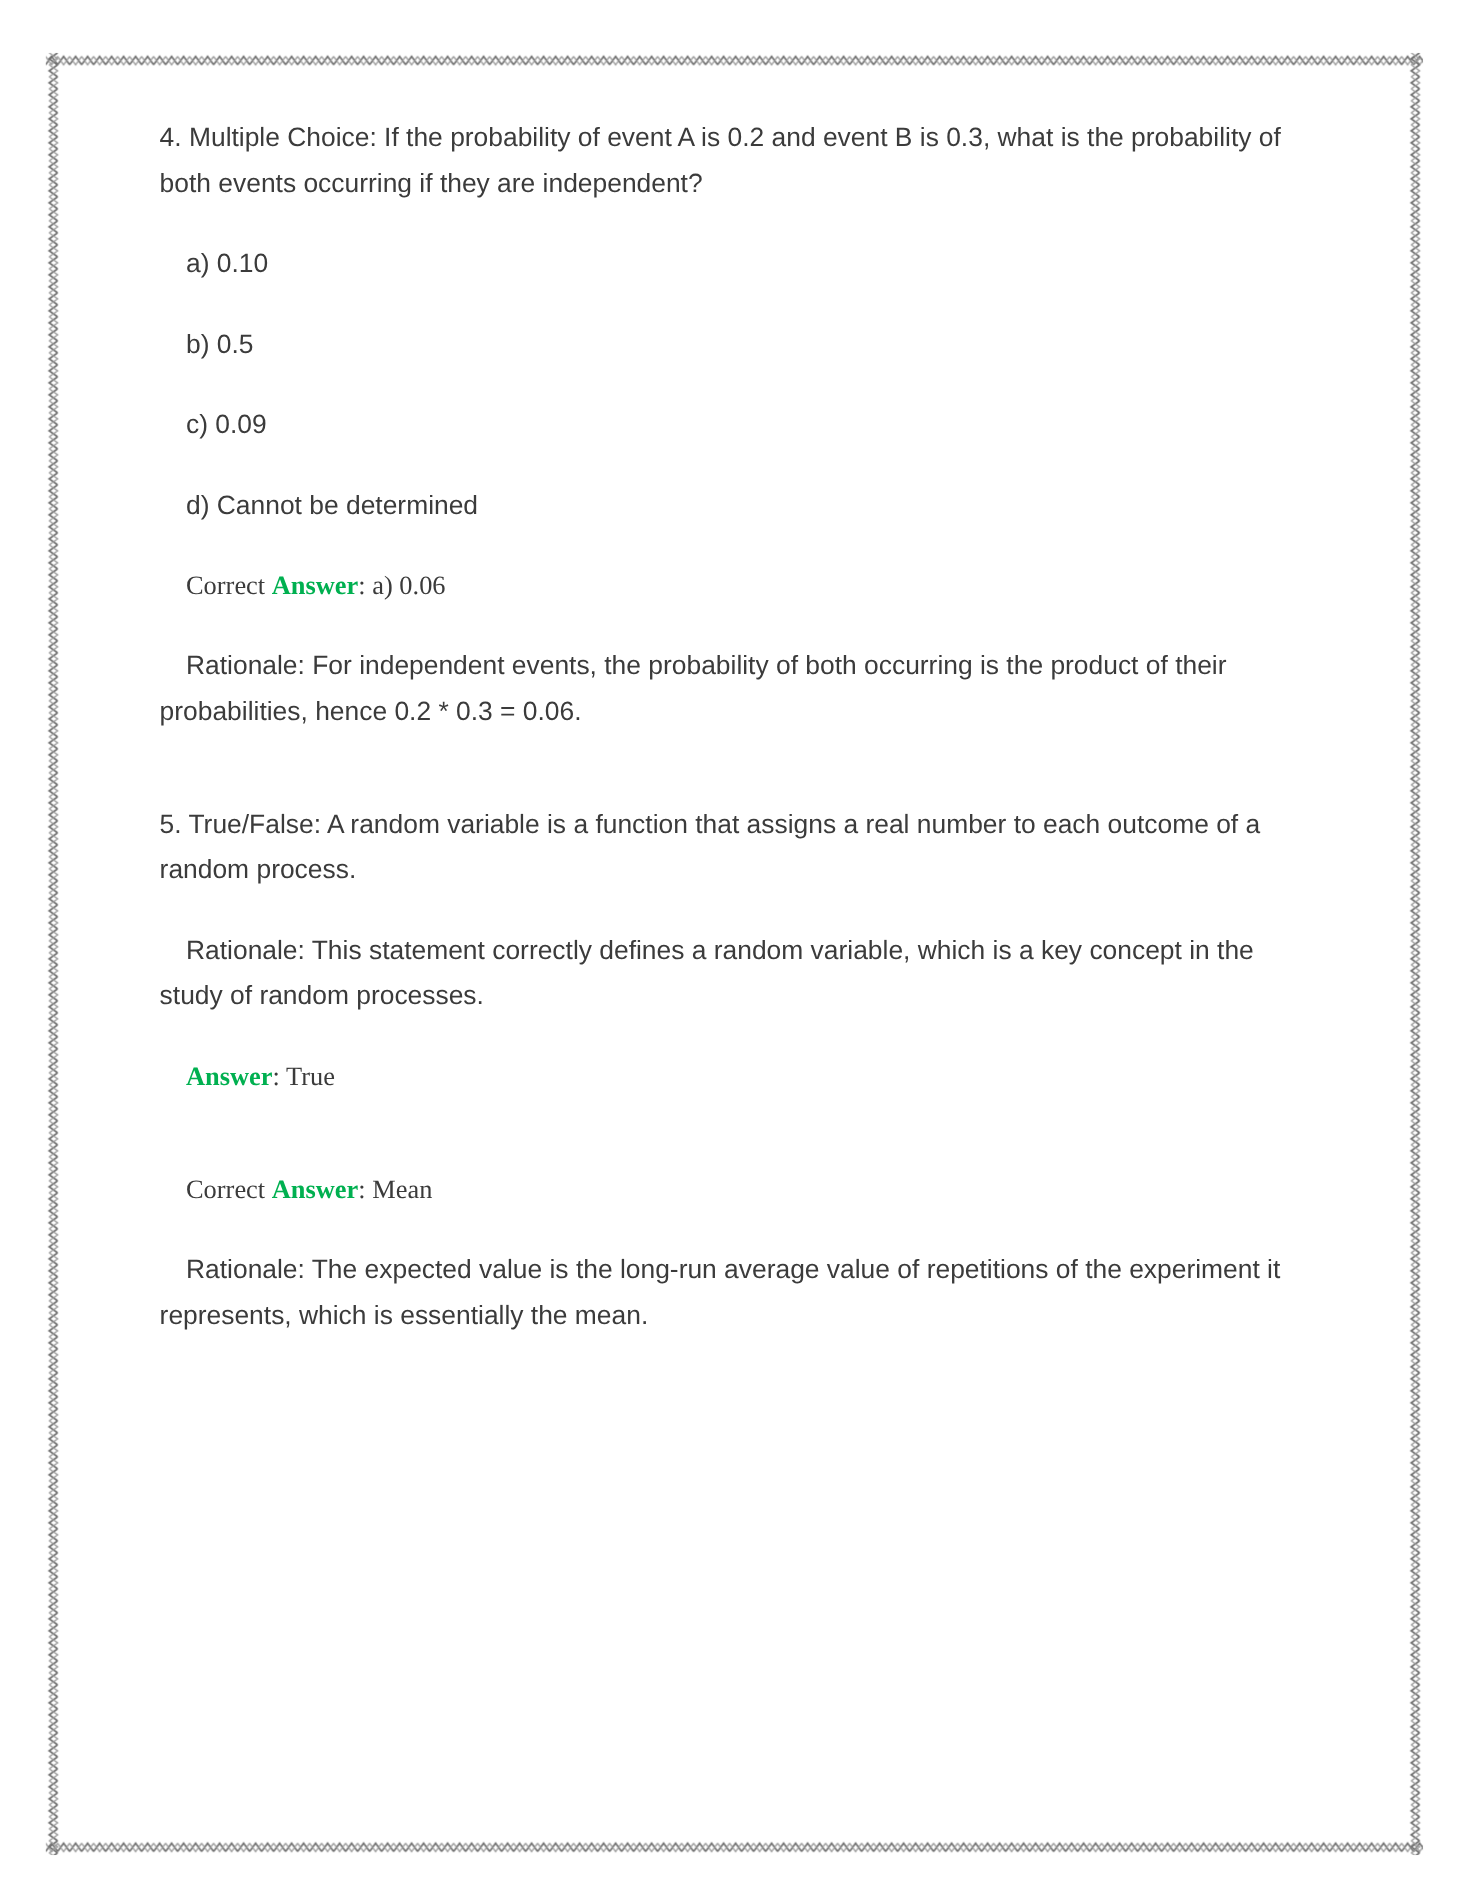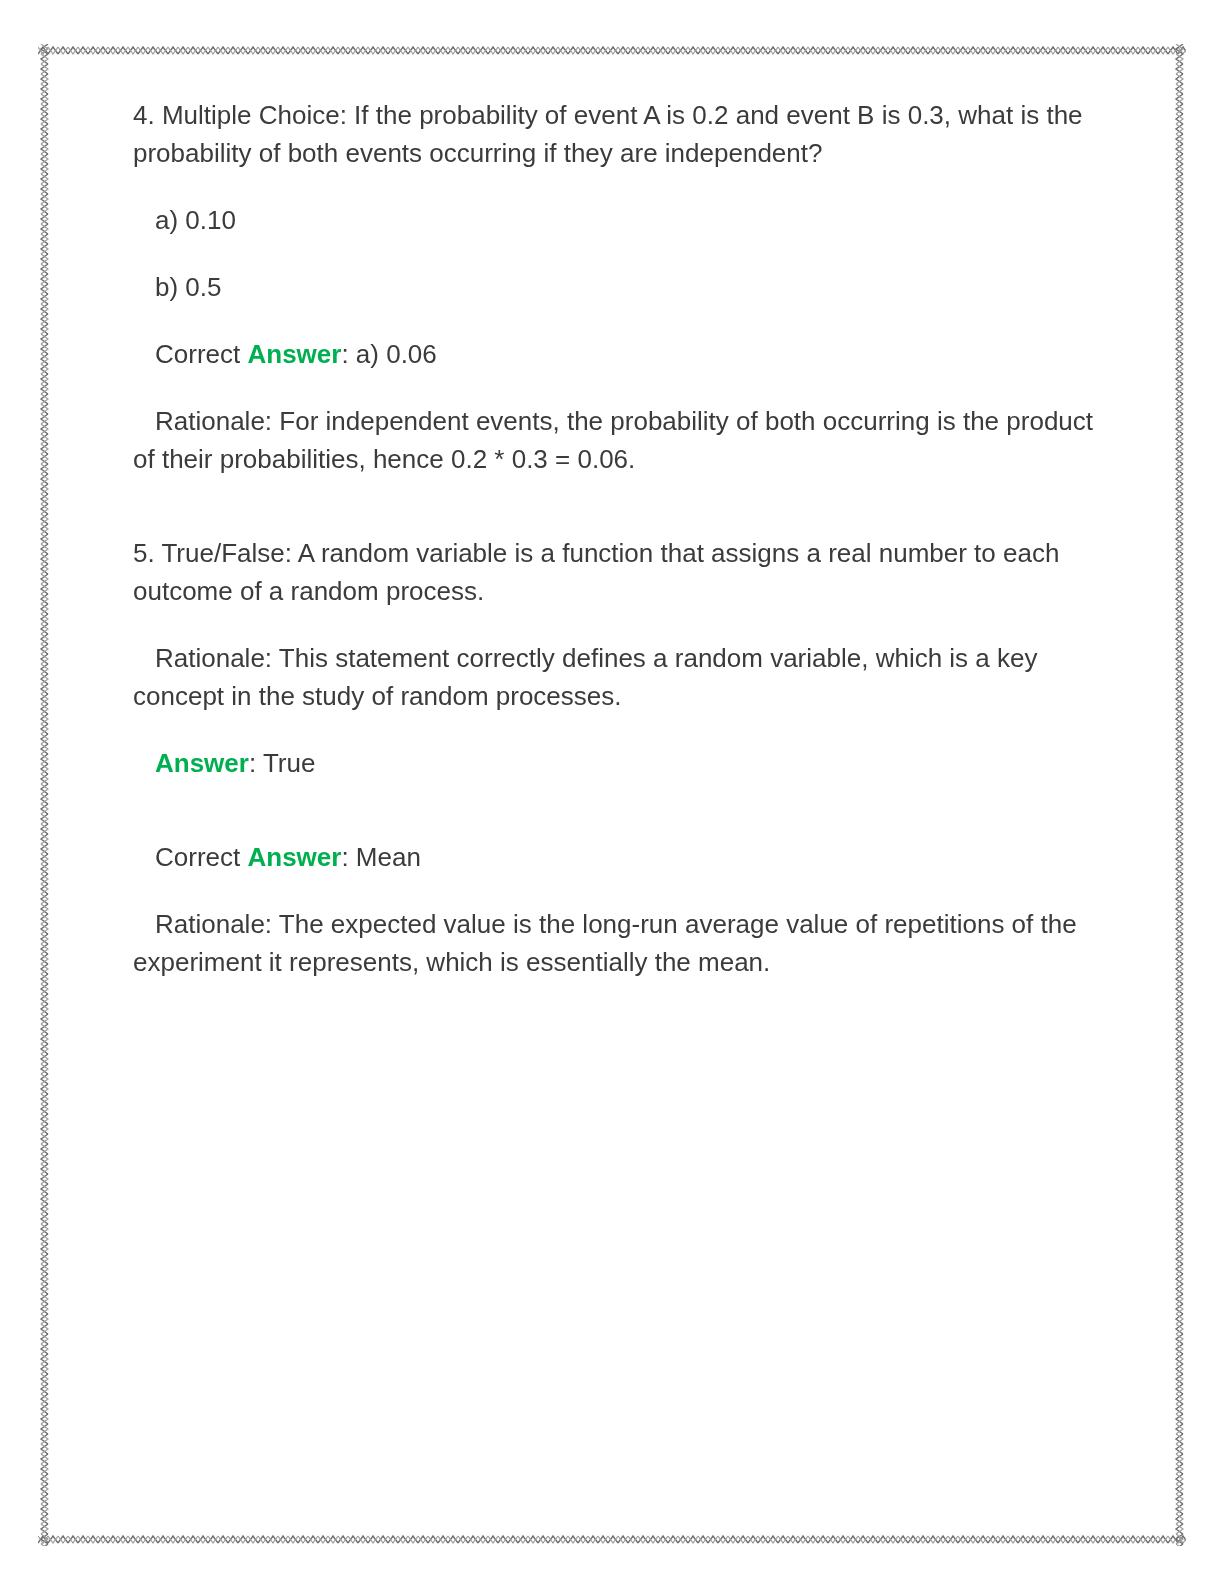--- a/index.html
+++ b/index.html
@@ -23,28 +23,28 @@
   .border-right  { top: 44px; bottom: 38px; right: 38px; width: 13px; }
   .border-strip svg { display: block; width: 100%; height: 100%; }
 
   
   .content {
     position: absolute;
     left: 133px;
     right: 126px;
     top: 96px;
     color: #3b3b3b;
-    font-size: 26px;
+    font-size: 22px;
     line-height: 38px;
     z-index: 2;
   }
   p { margin: 0 0 29px 0; }
   .q-title { text-indent: 0; }
   .para    { text-indent: 22px; }
-  .answer-line { white-space: pre-wrap; }
+  .answer-line { white-space: pre-wrap; font-family: Liberation Serif, serif; }
   .green {
     color: #00B050;
     font-weight: 700;
   }
   .question + .question { margin-top: 56px; }
 </style>
 </head>
 <body>
 
 <svg width="0" height="0" style="position:absolute" aria-hidden="true">
@@ -80,20 +80,22 @@
       <rect width="100%" height="100%" fill="url(#zzv)"></rect>
     </svg>
 </div>
 
 <div class="content">
 
   <section class="question">
     <p class="q-title">4. Multiple Choice: If the probability of event A is 0.2 and event B is 0.3, what is the probability of both events occurring if they are independent?</p>
     <p class="para">a) 0.10</p>
     <p class="para">b) 0.5</p>
+    <p class="para">c) 0.09</p>
+    <p class="para">d) Cannot be determined</p>
     <p class="para answer-line"><span>Correct </span><span class="green">Answer</span><span>: a) 0.06</span></p>
     <p class="para">Rationale: For independent events, the probability of both occurring is the product of their probabilities, hence 0.2 * 0.3 = 0.06.</p>
   </section>
 
   <section class="question">
     <p class="q-title">5. True/False: A random variable is a function that assigns a real number to each outcome of a random process.</p>
     <p class="para">Rationale: This statement correctly defines a random variable, which is a key concept in the study of random processes.</p>
     <p class="para answer-line"><span></span><span class="green">Answer</span><span>: True</span></p>
   </section>
 

